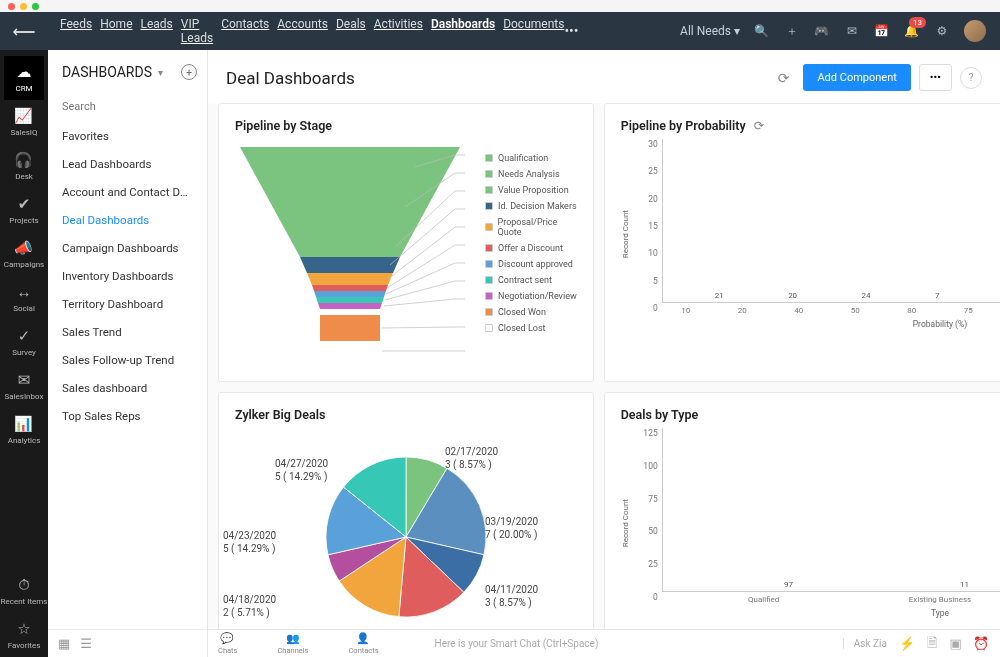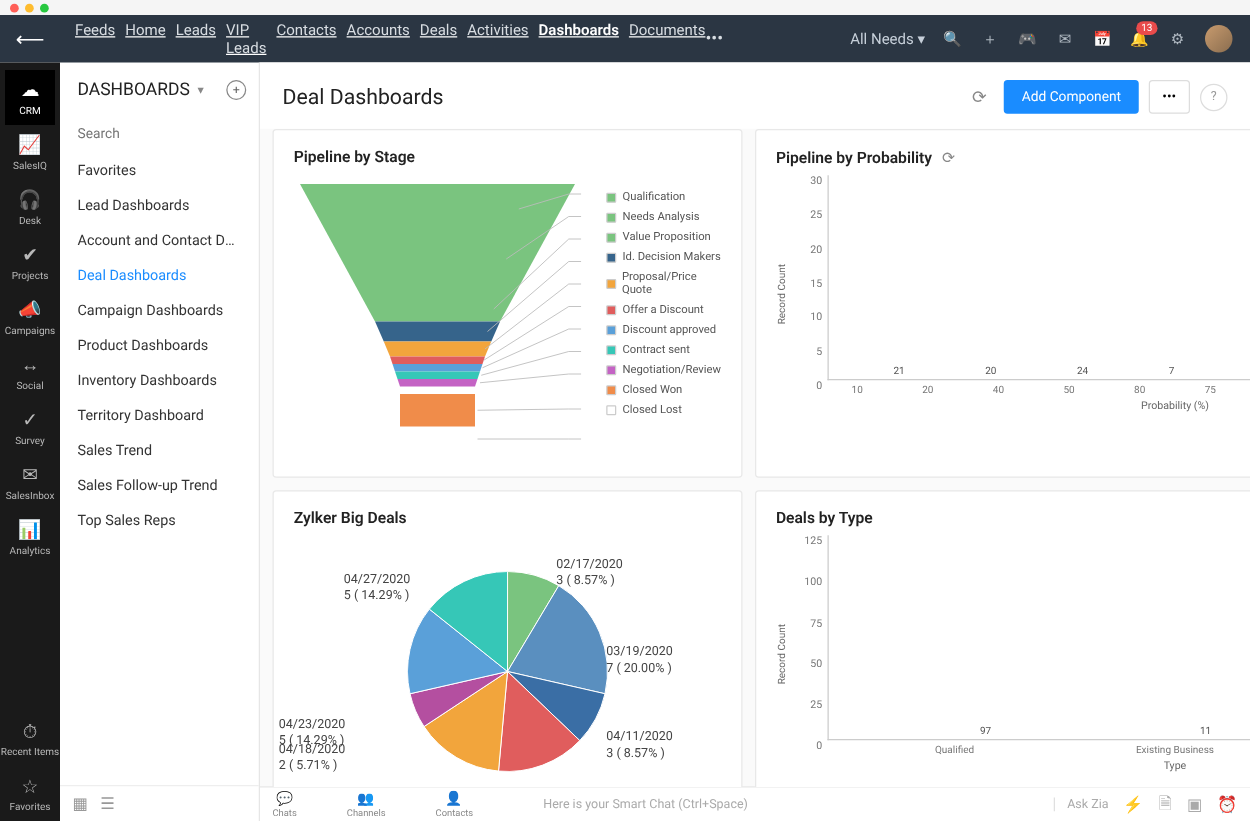--- a/index.html
+++ b/index.html
@@ -182,25 +182,25 @@
     </div>
     <div class="sb-search">
       <input placeholder="Search" style="">
     </div>
     <div class="sb-list" id="sb-list">
         <div class="sb-item">Favorites</div>
         <div class="sb-item">Lead Dashboards</div>
         <div class="sb-item">Account and Contact Da...</div>
         <div class="sb-item active">Deal Dashboards</div>
         <div class="sb-item">Campaign Dashboards</div>
-        <div class="sb-item">Product Dashboards</div>
         <div class="sb-item">Inventory Dashboards</div>
         <div class="sb-item">Territory Dashboard</div>
         <div class="sb-item">Sales Trend</div>
         <div class="sb-item">Sales Follow-up Trend</div>
+        <div class="sb-item">Sales dashboard</div>
         <div class="sb-item">Top Sales Reps</div>
       </div>
     <div class="sb-bottom">
       <span>▦</span>
       <span>☰</span>
     </div>
   </div>
 
   <div class="main">
     <div class="main-header">
@@ -373,21 +373,21 @@
               <path d="M 0 0 L -0.0897287069857859 0.995966243977505 A 1 1 0 0 1 -0.8347709935146953 0.5505973014704019 Z" fill="#f2a53c" stroke="#fff" stroke-width="0.01"></path>
               <path d="M 0 0 L -0.8347709935146953 0.5505973014704019 A 1 1 0 0 1 -0.9749478816867128 0.22243342373526406 Z" fill="#b44fa0" stroke="#fff" stroke-width="0.01"></path>
               <path d="M 0 0 L -0.9749478816867128 0.22243342373526406 A 1 1 0 0 1 -0.7816075748252527 -0.6237704697849898 Z" fill="#5aa0d9" stroke="#fff" stroke-width="0.01"></path>
               <path d="M 0 0 L -0.7816075748252527 -0.6237704697849898 A 1 1 0 0 1 0.0006283184893762121 -0.9999998026079184 Z" fill="#36c7b7" stroke="#fff" stroke-width="0.01"></path>
             </svg>
           <div id="pie-labels">
               <div class="pie-label" style="left: 210px; top: 14px;">02/17/2020<br>3 ( 8.57% )</div>
               <div class="pie-label" style="left: 250px; top: 84px;">03/19/2020<br>7 ( 20.00% )</div>
               <div class="pie-label" style="left: 250px; top: 152px;">04/11/2020<br>3 ( 8.57% )</div>
               <div class="pie-label" style="left: -12px; top: 162px;">04/18/2020<br>2 ( 5.71% )</div>
-              <div class="pie-label" style="left: -12px; top: 98px; margin-top: 44px;">04/23/2020<br>5 ( 14.29% )</div>
+              <div class="pie-label" style="left: -12px; top: 98px;">04/23/2020<br>5 ( 14.29% )</div>
               <div class="pie-label" style="left: 40px; top: 26px;">04/27/2020<br>5 ( 14.29% )</div>
             </div>
         </div>
       </div>
 
       <div class="card">
         <div class="card-title">Deals by Type</div>
         <div class="bar-chart" id="type-chart">
           <div class="y-label">Record Count</div>
           <div class="y-axis" id="type-yaxis">

